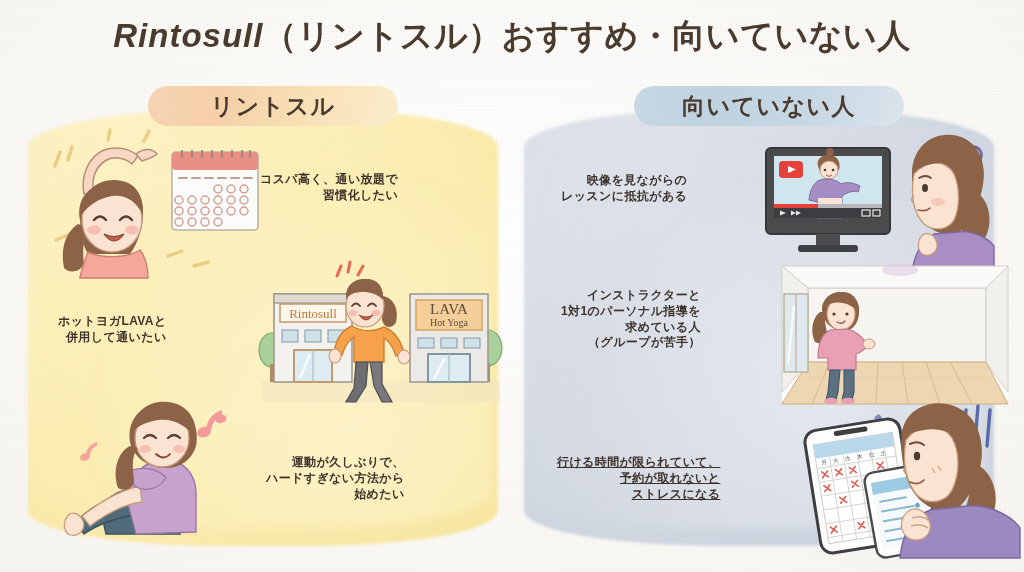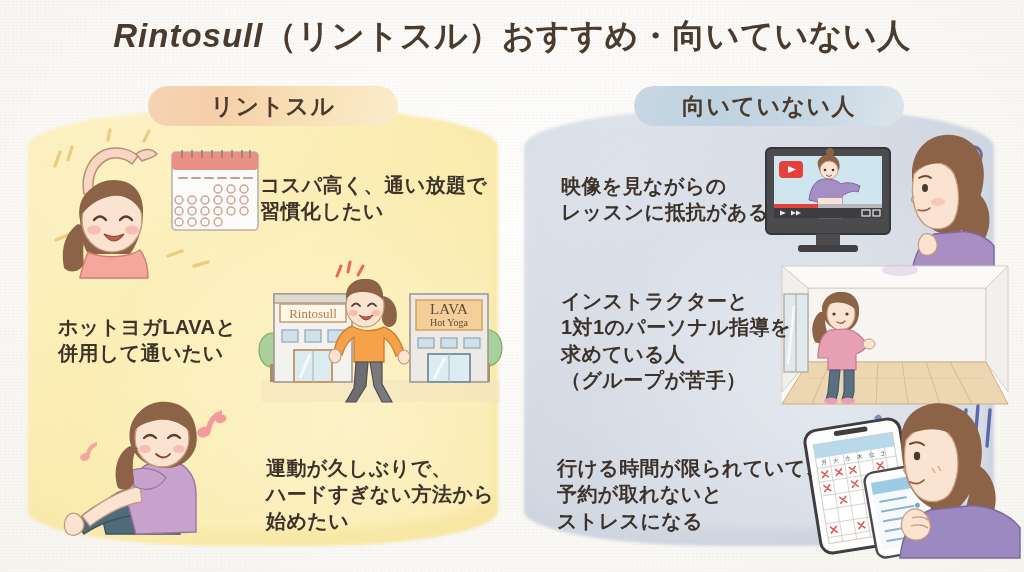--- a/index.html
+++ b/index.html
@@ -88,34 +88,35 @@
     background: linear-gradient(100deg,#c8d8e4 0%, #bfd2e0 30%, #c7d8e4 65%, #dbe4ec 100%);
     filter: blur(.2px);
     text-align: right;
   }
   .pill span { filter: none; }
 
   
   .txt {
     position: absolute;
     color: #3d332b;
-    font-size: 20px;
+    font-size: 12px;
     font-weight: 700;
     line-height: 1.32;
     letter-spacing: .4px;
     z-index: 5;
     white-space: pre-line;
+    text-align: right;
   }
 
   #txt-l1 { left: 260px; top: 172px; }
   #txt-l2 { left: 58px;  top: 314px; }
   #txt-l3 { left: 254px; top: 455px; margin-left: 12px; }
   #txt-r1 { left: 561px; top: 173px; font-family: Liberation Serif, serif; }
   #txt-r2 { left: 561px; top: 288px; }
-  #txt-r3 { left: 557px; top: 455px; }
+  #txt-r3 { left: 557px; top: 455px; text-decoration: underline; }
 
   
   .ill { position: absolute; z-index: 4; }
   svg { display: block; overflow: visible; }
 </style>
 </head>
 <body>
 
 <div id="stage">
 

